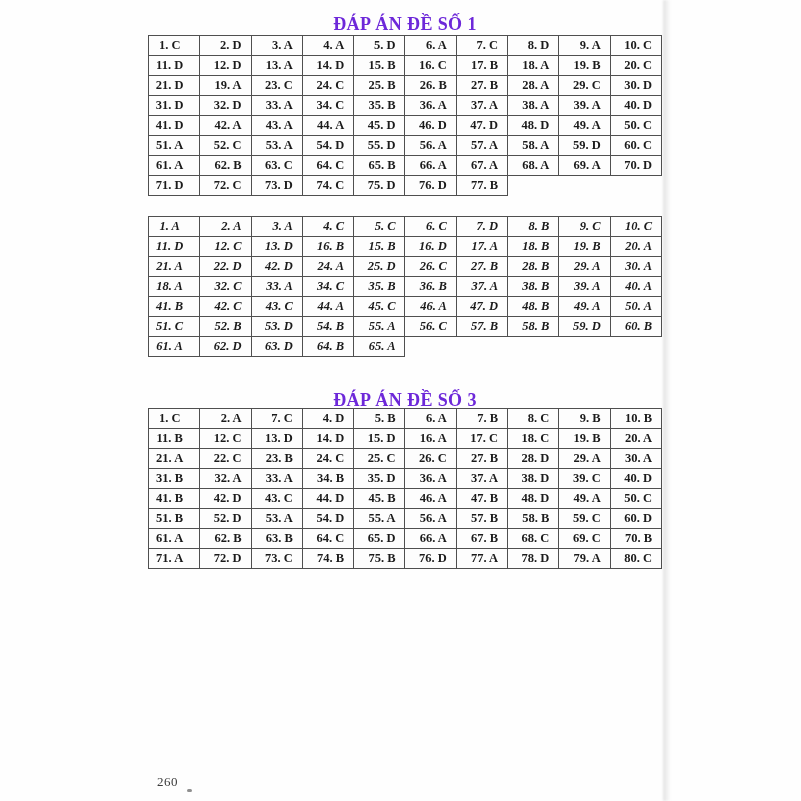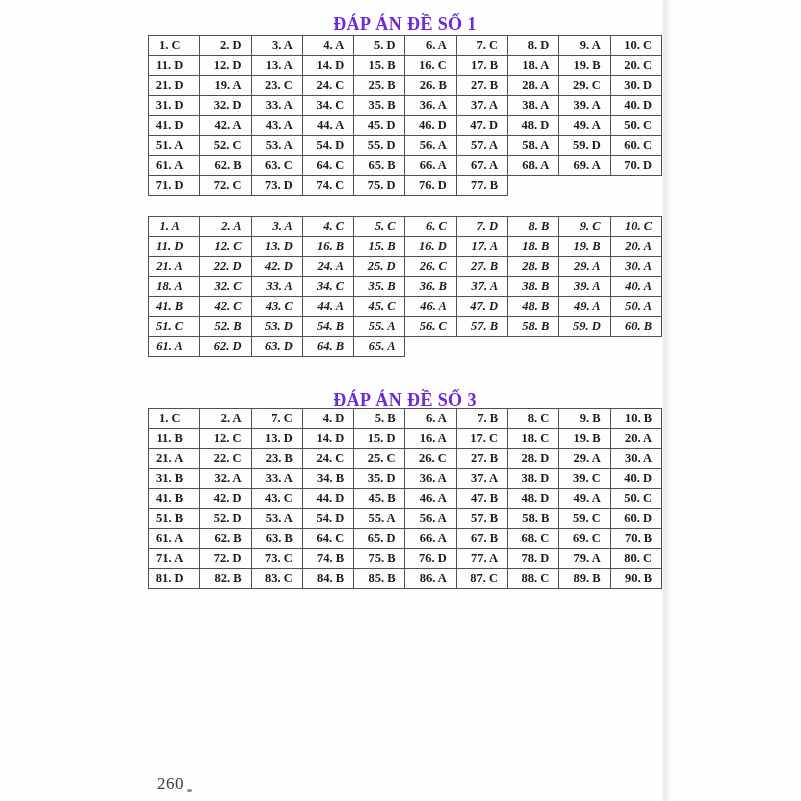--- a/index.html
+++ b/index.html
@@ -65,21 +65,21 @@
     white-space: nowrap;
   }
   .answer-cell:first-child {
     margin-left: 0;
     text-align: center;
   }
   .page-number {
     position: absolute;
     left: 157px;
     top: 774px;
-    font-size: 17px;
+    font-size: 13px;
     color: #3a3a3a;
     letter-spacing: 0.5px;
     font-family: "Liberation Serif", "DejaVu Serif", serif;
   }
   .ink-smudge {
     position: absolute;
     left: 187px;
     top: 789px;
     width: 5px;
     height: 3px;
@@ -363,29 +363,17 @@
           <div class="answer-cell">72. D</div>
           <div class="answer-cell">73. C</div>
           <div class="answer-cell">74. B</div>
           <div class="answer-cell">75. B</div>
           <div class="answer-cell">76. D</div>
           <div class="answer-cell">77. A</div>
           <div class="answer-cell">78. D</div>
           <div class="answer-cell">79. A</div>
           <div class="answer-cell">80. C</div>
         </div>
-        <div class="answer-row">
-          <div class="answer-cell">81. D</div>
-          <div class="answer-cell">82. B</div>
-          <div class="answer-cell">83. C</div>
-          <div class="answer-cell">84. B</div>
-          <div class="answer-cell">85. B</div>
-          <div class="answer-cell">86. A</div>
-          <div class="answer-cell">87. C</div>
-          <div class="answer-cell">88. C</div>
-          <div class="answer-cell">89. B</div>
-          <div class="answer-cell">90. B</div>
-        </div>
       </div>
     </div>
   <div class="page-number">260</div>
   <div class="ink-smudge"></div>
 </div>
 
 </body></html>

